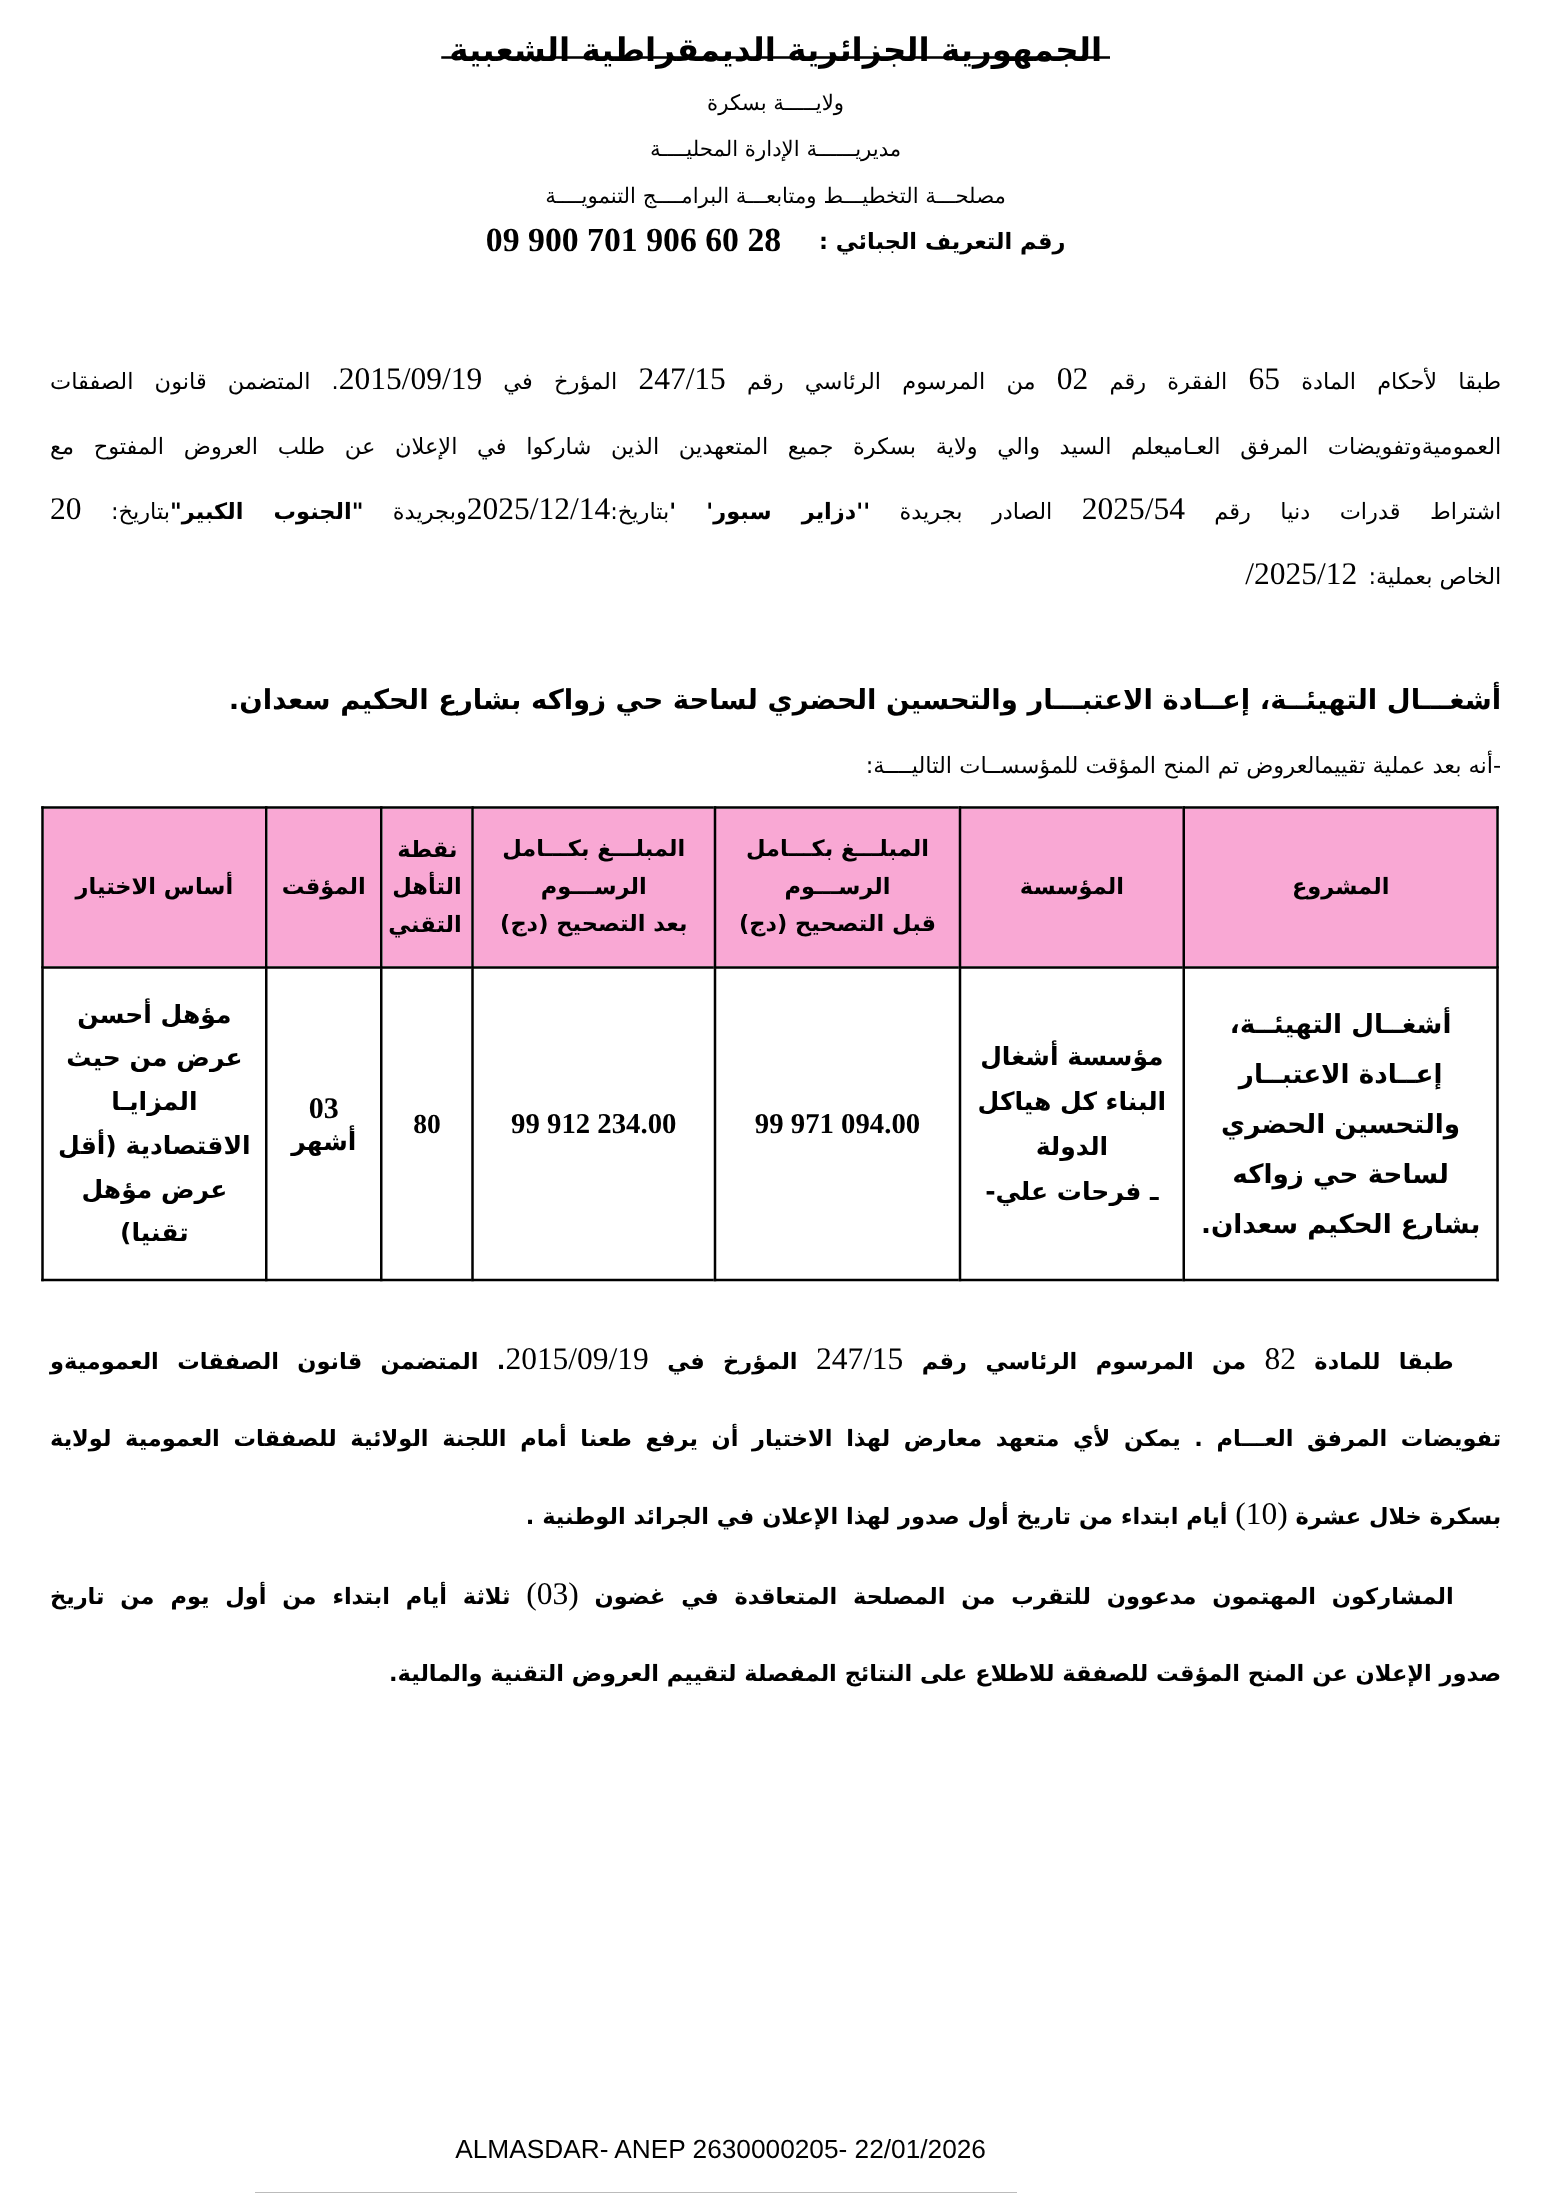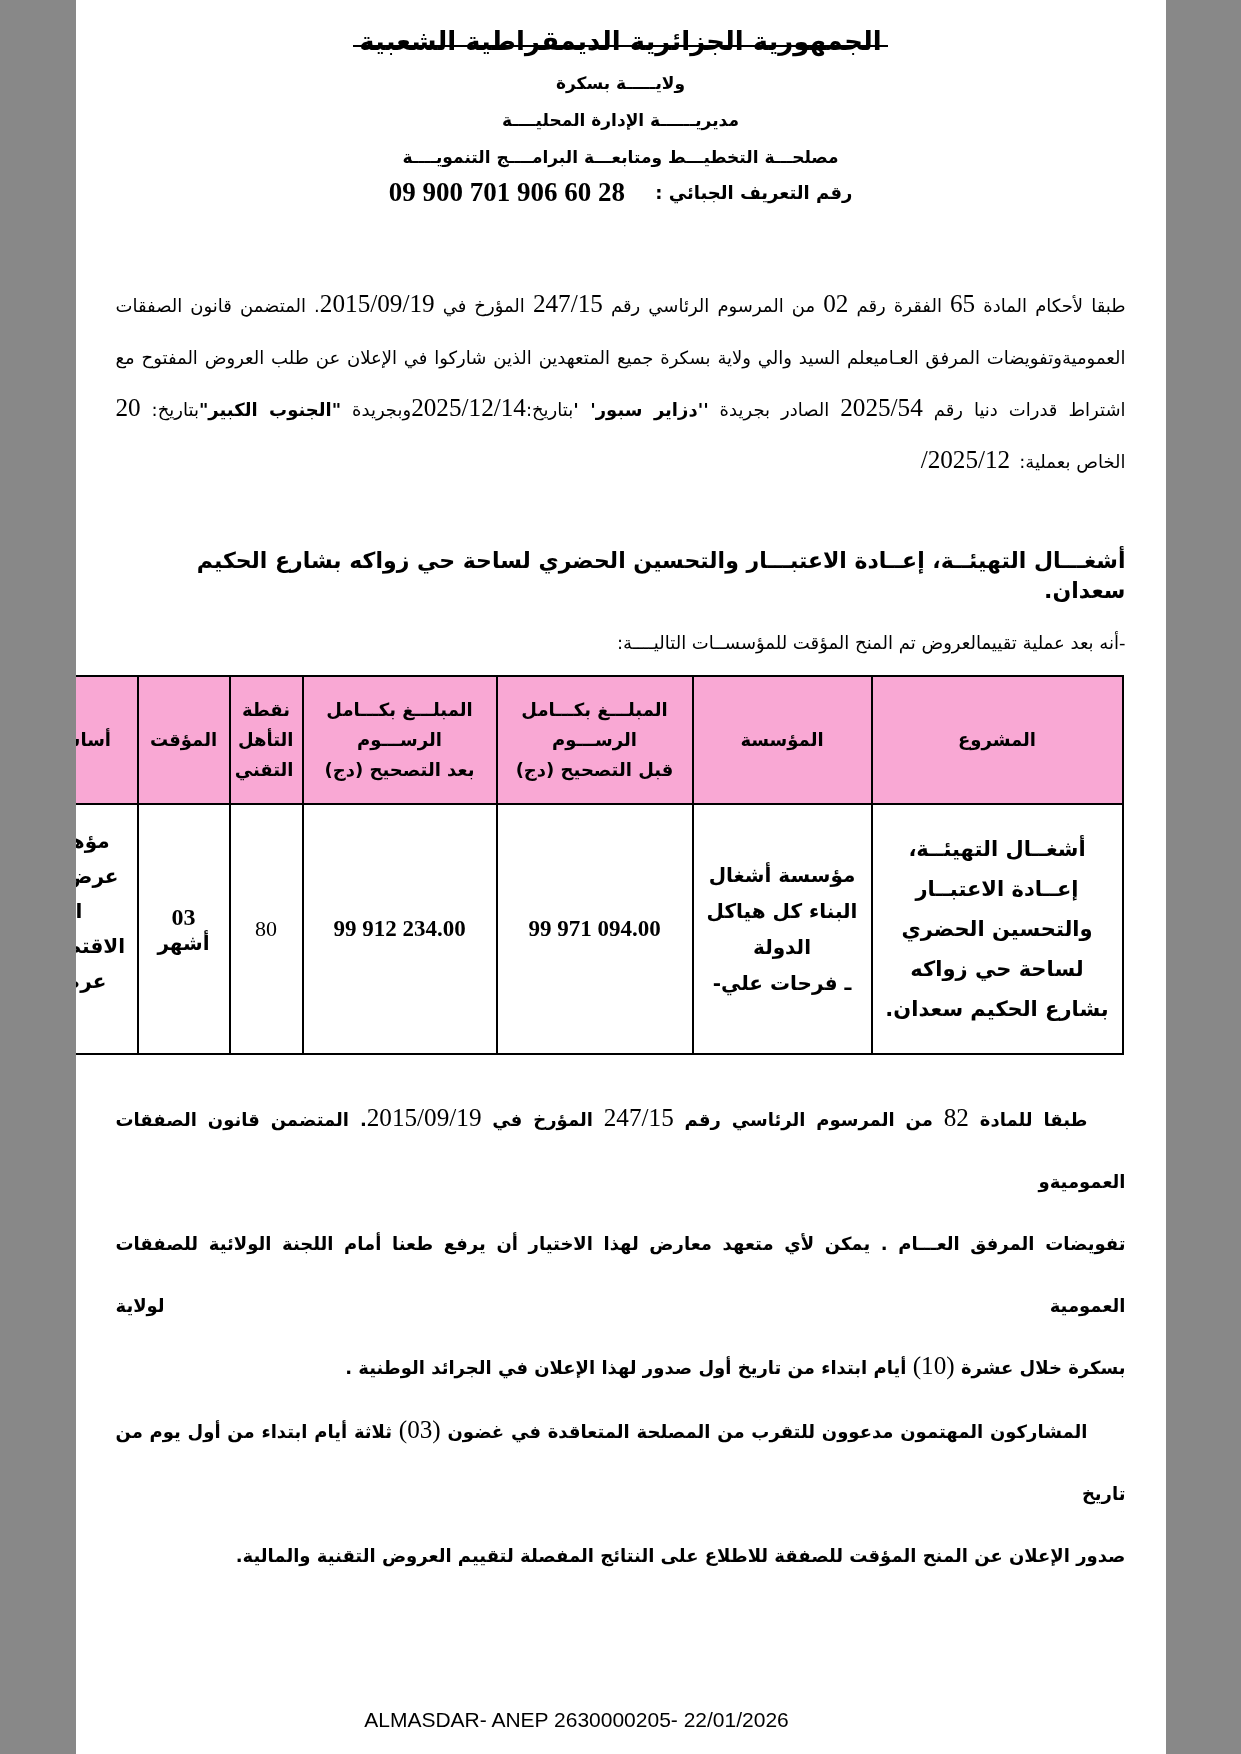--- a/index.html
+++ b/index.html
@@ -1,36 +1,36 @@
 <!DOCTYPE html>
 <html lang="ar"><head>
 <meta charset="utf-8">
 <style>
   html,body{margin:0;padding:0;background:#888;}
   .page{
     position:relative;
-    width:1090px;height:1754px;
+    width:1241px;height:1754px;
     margin:0 auto;
     background:#ffffff;
     color:#000;
     font-family:"DejaVu Sans",sans-serif;
     overflow:hidden;
   }
   .content{
     position:absolute;
     left:40px;right:40px;top:0;
     direction:rtl;
   }
   
   .doc-header{ text-align:center; padding-top:26px; }
   .republic{ font-size:26px; font-weight:bold; display:inline-block; position:relative; }
   .republic .strike{
     position:absolute; left:-6px; right:-6px; top:62%; height:2px; background:#000;
   }
-  .hline{ font-size:17px; font-weight:bold; margin-top:17px; }
+  .hline{ font-size:17px; font-weight:normal; margin-top:17px; }
   .taxline{ margin-top:10px; font-size:18px; font-weight:bold; }
   .taxnum{
     font-family:"Liberation Serif",serif; font-weight:bold; font-size:27px;
     direction:ltr; unicode-bidi:isolate; margin-right:24px; vertical-align:-2px;
   }
   
   .intro{ margin-top:72px; font-size:18px; }
   .intro .line{ line-height:52px; }
   .jline{ text-align:justify; text-align-last:justify; }
   .rline{ text-align:right; }
@@ -59,21 +59,21 @@
   }
   table.award tbody td{ height:240px; font-weight:bold; }
   td.cell-project{
     font-size:21px; text-align:justify; line-height:40px; padding:6px 12px;
   }
   td.cell-company{ font-size:20px; white-space:pre-line; line-height:36px; }
   .amount{
     font-family:"Liberation Serif",serif; font-weight:bold; font-size:23px;
     direction:ltr; unicode-bidi:isolate;
   }
-  .score{ font-family:"Liberation Serif",serif; font-weight:normal; font-size:22px; }
+  .score{ font-family:"Liberation Serif",serif; font-weight:bold; font-size:22px; }
   .dur-num{ font-family:"Liberation Serif",serif; font-weight:bold; font-size:24px; }
   .dur-unit{ font-size:20px; font-weight:bold; }
   td.cell-basis{ font-size:20px; line-height:35px; }
   
   .appeal{ margin-top:34px; font-size:18px; font-weight:bold; }
   .appeal .line, .invite .line{ line-height:62px; }
   .indent{ text-indent:38px; }
   .invite{ margin-top:2px; font-size:18px; font-weight:bold; }
   
   .footer{

